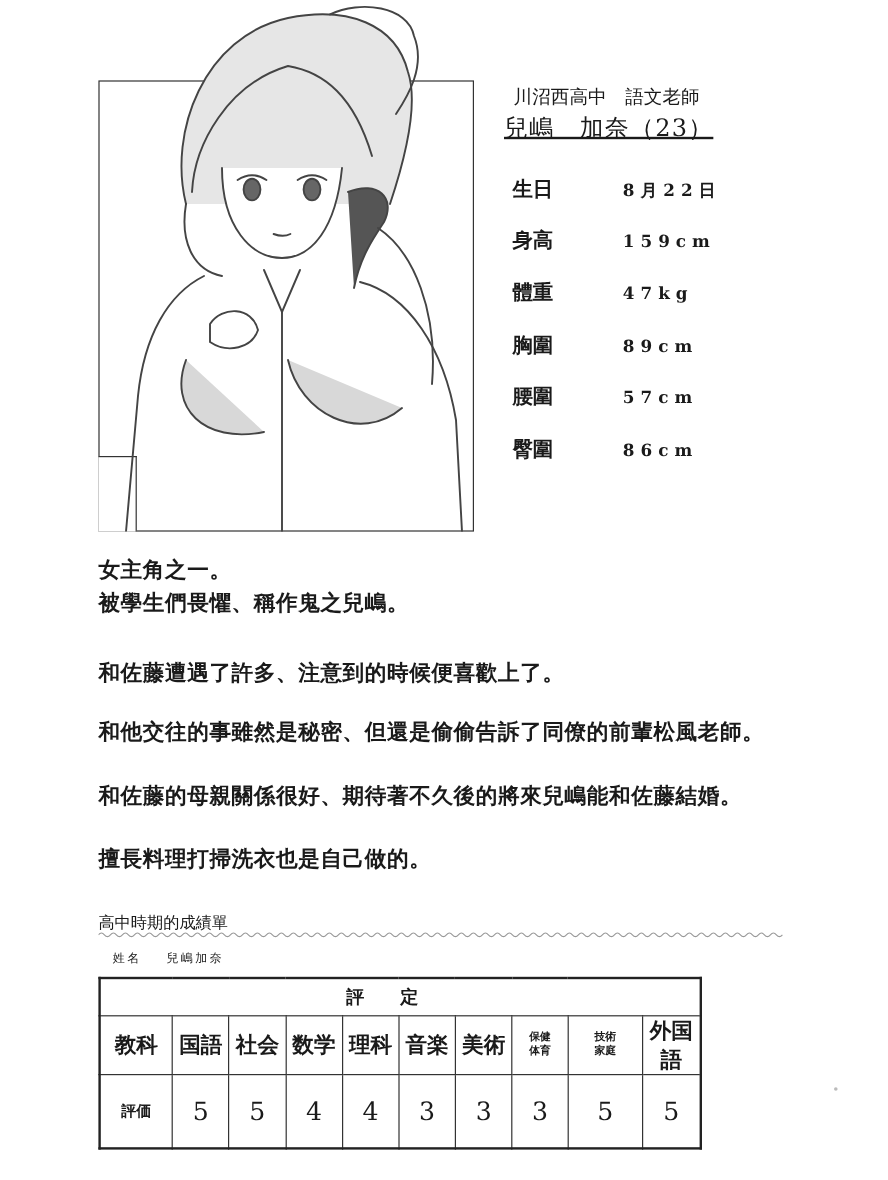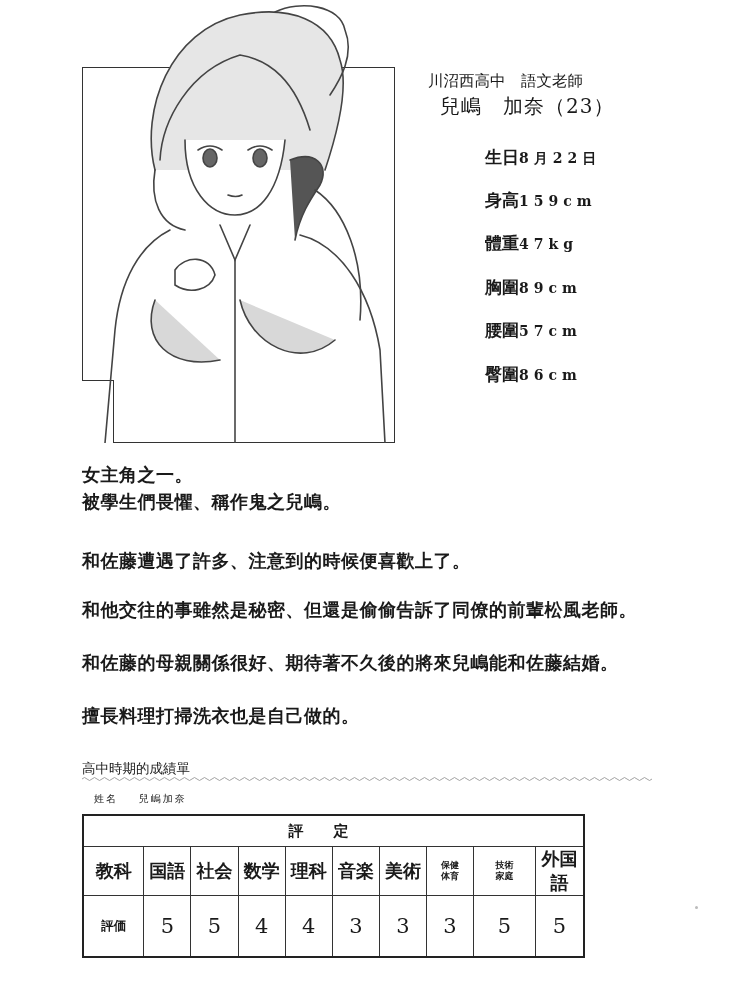--- a/index.html
+++ b/index.html
@@ -12,23 +12,23 @@
     position: absolute; left: 82px; top: 67px; width: 313px; height: 376px;
     border: 1.5px solid #333; box-sizing: border-box; background: #fff;
   }
   .illus-notch {
     position: absolute; left: 82px; top: 380px; width: 32px; height: 63px;
     border-top: 1.5px solid #333; border-right: 1.5px solid #333; box-sizing: border-box; background:#fff;
   }
   .illus-svg { position: absolute; left: 100px; top: 0px; width: 290px; height: 443px; }
 
   .profile-head { position: absolute; left: 428px; top: 70px; font-size: 15.5px; line-height: 22px; }
-  .profile-name { position: absolute; left: 440px; top: 93px; font-size: 20px; letter-spacing: 1px; }
+  .profile-name { position: absolute; left: 420px; top: 93px; font-size: 20px; letter-spacing: 1px; text-decoration: underline; }
   .stat-row { position: absolute; left: 427px; font-size: 17px; font-weight: bold; }
-  .stat-label { display: inline-block; width: 92px; text-align: right; }
+  .stat-label { display: inline-block; width: 92px; }
   .stat-value { display: inline-block; letter-spacing: 5px; font-size: 14px; font-weight: bold; }
 
   .desc { position: absolute; left: 82px; font-size: 18px; font-weight: bold; letter-spacing: 0.5px; white-space: nowrap; text-align: center; }
 
   .rc-title { position: absolute; left: 82px; top: 760px; font-size: 13.5px; text-align: right; }
   .wavy { position: absolute; left: 82px; top: 776px; width: 585px; height: 6px; }
   .rc-name { position: absolute; left: 94px; top: 792px; font-size: 10px; letter-spacing: 2px; }
 
   table.grades {
     position: absolute; left: 82px; top: 814px; width: 503px; border-collapse: collapse;

